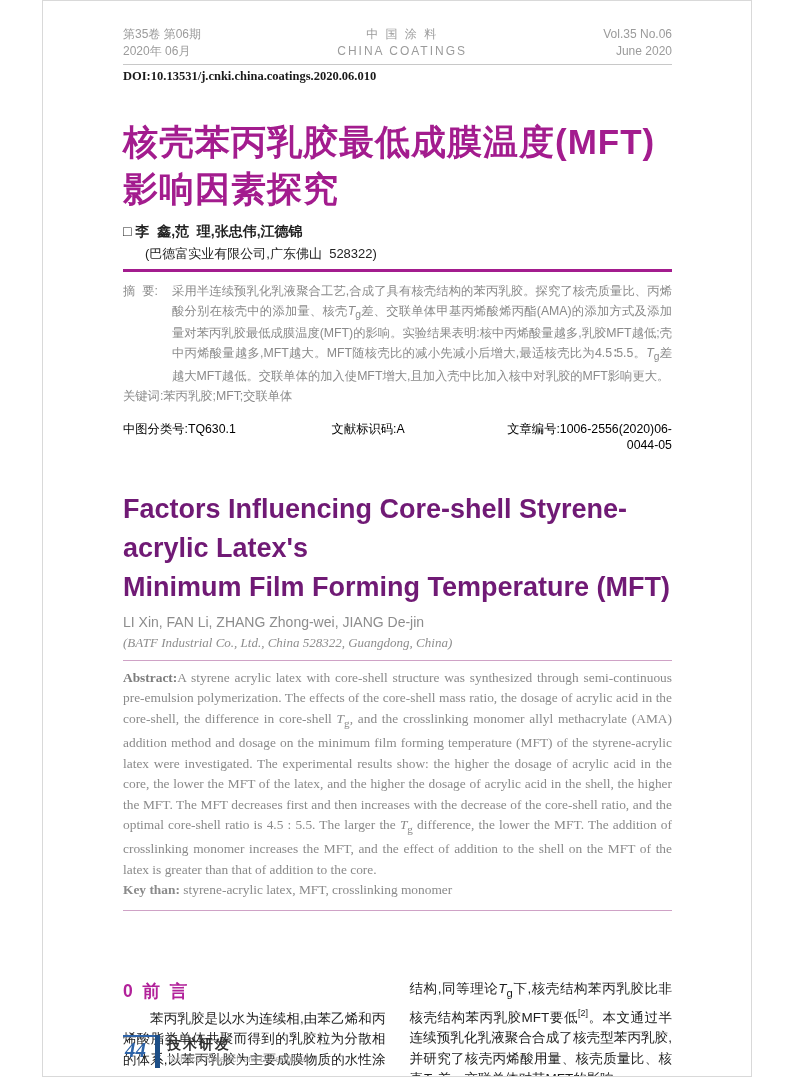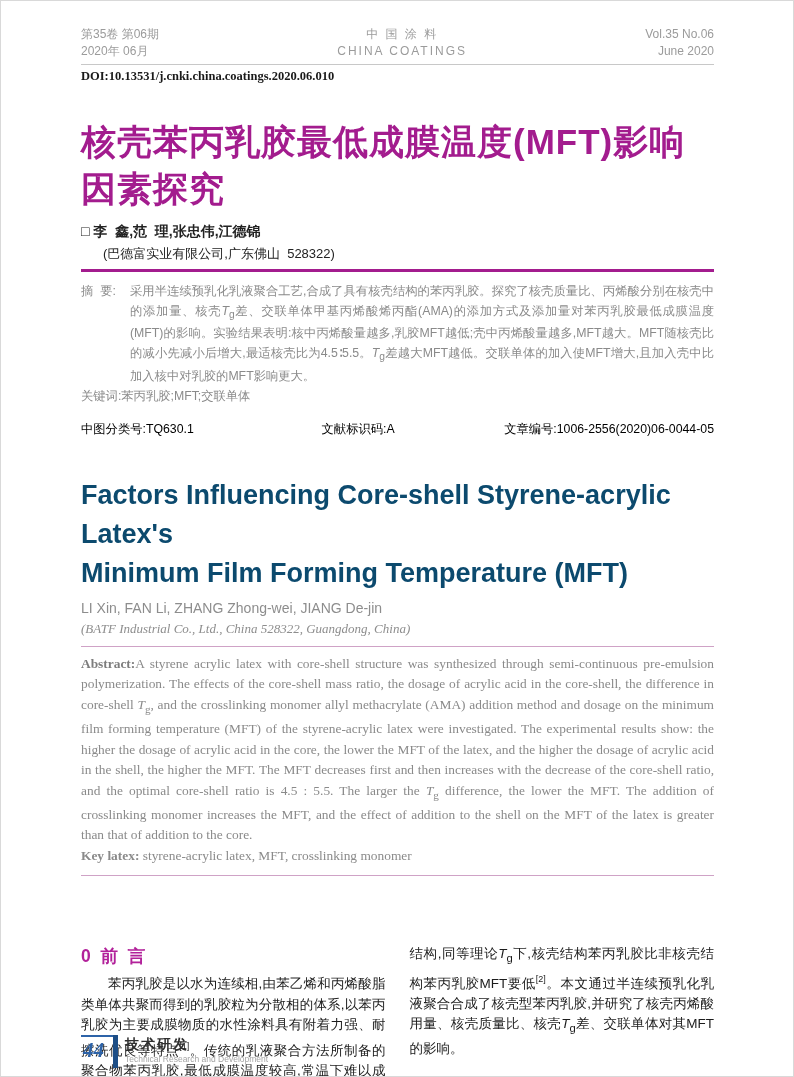--- a/index.html
+++ b/index.html
@@ -1,19 +1,19 @@
 <!DOCTYPE html>
 <html lang="zh"><head>
 <meta charset="utf-8">
 <style>
   * { margin:0; padding:0; box-sizing:border-box; }
   html,body { background:#ffffff; }
   body { font-family:"Liberation Sans", sans-serif; }
   .page {
-    position:relative; width:794px; height:1077px; margin:0 auto;
+    position:relative; width:710px; height:1077px; margin:0 auto;
     background:#ffffff; border:1px solid #d9d9d9; overflow:hidden;
     padding:0 79px 0 80px;
   }
   
   .jheader { display:flex; justify-content:space-between; margin-top:25px;
     color:#9b9b9b; font-size:12px; line-height:17px; }
   .jheader .col-c { text-align:center; letter-spacing:2px; }
   .jheader .col-r { text-align:right; }
   .hrule-gray { border-bottom:1px solid #c8c8c8; margin-top:4px; }
   .doi { margin-top:4px; font-family:"Liberation Serif", serif; font-weight:bold;
@@ -28,21 +28,21 @@
   .hrule-magenta { border-bottom:3px solid #a31c8e; margin-top:6px; }
   
   .cn-abs { position:relative; margin-top:10px; padding-left:49px;
     color:#8a8a8a; font-size:12.3px; line-height:19.5px; text-align:justify; }
   .cn-abs .abs-label { position:absolute; left:0; top:0; white-space:pre; }
   .cn-keywords { margin-top:1px; color:#8a8a8a; font-size:12.3px; line-height:19.5px; white-space:pre-wrap; }
   .cn-meta { display:grid; grid-template-columns:38% 27% 35%; margin-top:14px;
     color:#000000; font-size:12.3px; }
   .cn-meta .m3 { text-align:right; }
   
-  .en-title { margin-top:38px; color:#0c4a6e; font-weight:bold; font-size:27px;
+  .en-title { margin-top:38px; color:#701a75; font-weight:bold; font-size:27px;
     line-height:39px; }
   .en-authors { margin-top:7px; color:#8d8d8d; font-size:14px; }
   .en-affil { margin-top:5px; color:#8d8d8d; font-size:13px; font-style:italic;
     font-family:"Liberation Serif", serif; }
   .hrule-pink { border-bottom:1px solid #cfa2c6; margin-top:9px; }
   .en-abs { margin-top:7px; color:#8a8a8a; font-size:13.4px; line-height:20.5px;
     text-align:justify; font-family:"Liberation Serif", serif; }
   .en-abs b { color:#7d7d7d; }
   .en-keywords { color:#8a8a8a; font-size:13.4px; line-height:20.5px;
     font-family:"Liberation Serif", serif; }
@@ -102,21 +102,21 @@
   </div>
 
   <h2 class="en-title">
     <div>Factors Influencing Core-shell Styrene-acrylic Latex's</div>
     <div>Minimum Film Forming Temperature (MFT)</div>
   </h2>
   <div class="en-authors">LI Xin, FAN Li, ZHANG Zhong-wei, JIANG De-jin</div>
   <div class="en-affil">(BATF Industrial Co., Ltd., China 528322, Guangdong, China)</div>
   <div class="hrule-pink"></div>
   <p class="en-abs"><b>Abstract:</b>A styrene acrylic latex with core-shell structure was synthesized through semi-continuous pre-emulsion polymerization. The effects of the core-shell mass ratio, the dosage of acrylic acid in the core-shell, the difference in core-shell <i>T</i><sub>g</sub>, and the crosslinking monomer allyl methacrylate (AMA) addition method and dosage on the minimum film forming temperature (MFT) of the styrene-acrylic latex were investigated. The experimental results show: the higher the dosage of acrylic acid in the core, the lower the MFT of the latex, and the higher the dosage of acrylic acid in the shell, the higher the MFT. The MFT decreases first and then increases with the decrease of the core-shell ratio, and the optimal core-shell ratio is 4.5 : 5.5. The larger the <i>T</i><sub>g</sub> difference, the lower the MFT. The addition of crosslinking monomer increases the MFT, and the effect of addition to the shell on the MFT of the latex is greater than that of addition to the core.</p>
-  <p class="en-keywords"><b>Key latex:</b> styrene-acrylic latex, MFT, crosslinking monomer</p>
+  <p class="en-keywords"><b>Key than:</b> styrene-acrylic latex, MFT, crosslinking monomer</p>
   <div class="hrule-pink"></div>
 
   <div class="columns">
     <div class="colm">
       <div class="sec-h1">0  前  言</div>
       <p class="body-p indent">苯丙乳胶是以水为连续相,由苯乙烯和丙烯酸脂类单体共聚而得到的乳胶粒为分散相的体系,以苯丙乳胶为主要成膜物质的水性涂料具有附着力强、耐擦洗优良等特点<sup>[1]</sup>。传统的乳液聚合方法所制备的聚合物苯丙乳胶,最低成膜温度较高,常温下难以成膜,其粒子内部的组成通常是较均匀的,在此情况下,MFT与大体一致,而核壳结构苯丙乳胶的乳胶粒具有异相</p>
     </div>
     <div class="colm">
       <p class="body-p" style="margin-top:0;">结构,同等理论<i>T</i><sub>g</sub>下,核壳结构苯丙乳胶比非核壳结构苯丙乳胶MFT要低<sup>[2]</sup>。本文通过半连续预乳化乳液聚合合成了核壳型苯丙乳胶,并研究了核壳丙烯酸用量、核壳质量比、核壳<i>T</i><sub>g</sub>差、交联单体对其MFT的影响。</p>
       <div class="sec-h1 gap-sec">1  实验部分</div>

